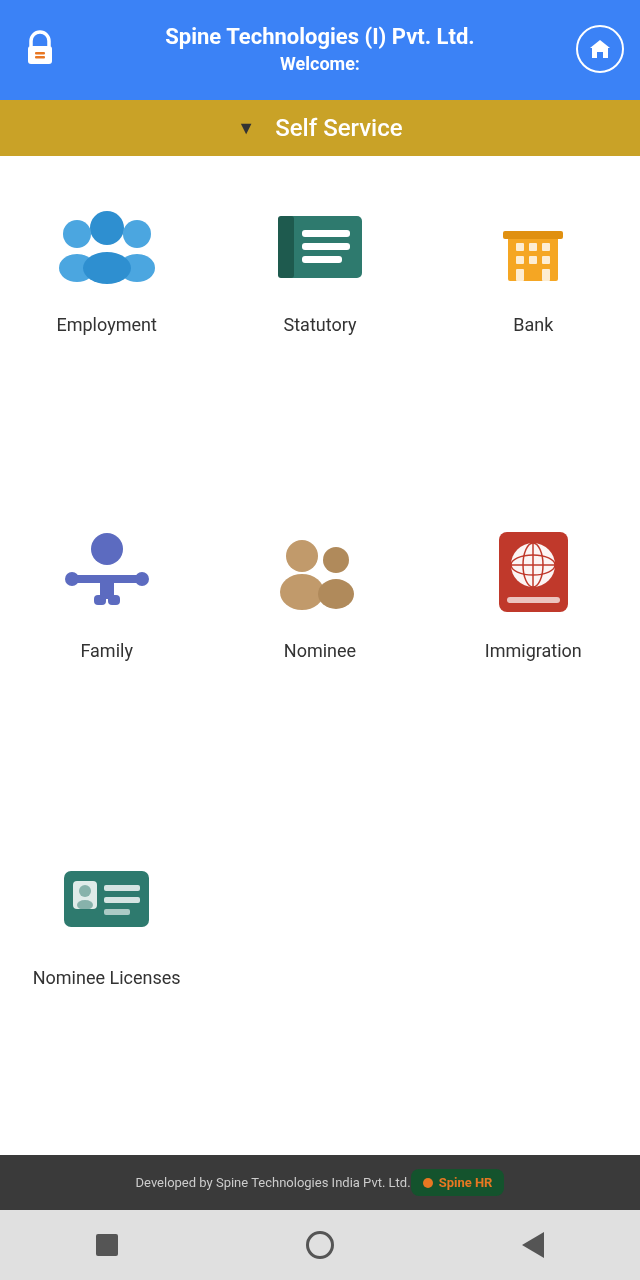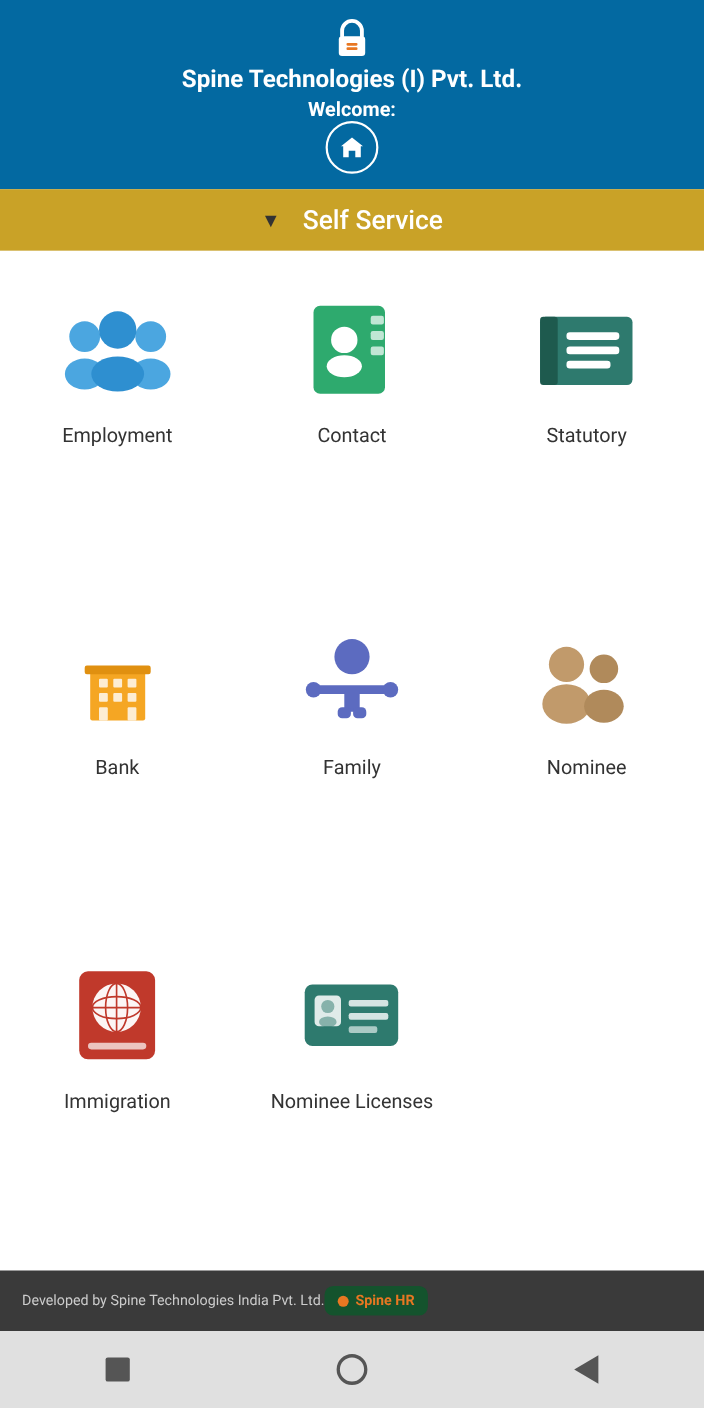--- a/index.html
+++ b/index.html
@@ -8,27 +8,26 @@
       width: 640px;
       min-height: 1280px;
       font-family: 'Roboto', Arial, sans-serif;
       background: #f5f5f5;
       display: flex;
       flex-direction: column;
     }
 
     
     .header {
-      background: #0369a1;
+      background: #3b82f6;
       padding: 12px 16px 14px 16px;
       display: flex;
       align-items: center;
       justify-content: center;
       min-height: 100px;
-      flex-direction: column;
     }
     .header-center {
       display: flex;
       flex-direction: column;
       align-items: center;
       flex: 1;
     }
     .header-title {
       color: #fff;
       font-size: 22px;
@@ -111,21 +110,21 @@
       color: #333;
       text-align: center;
     }
 
     
     .footer {
       background: #3a3a3a;
       padding: 14px 20px;
       display: flex;
       align-items: center;
-      justify-content: flex-start;
+      justify-content: center;
     }
     .footer-text {
       color: #ccc;
       font-size: 13px;
     }
     .spine-hr-badge {
       background: #14532d;
       border-radius: 8px;
       padding: 6px 12px;
       display: flex;
@@ -221,36 +220,20 @@
         <circle cx="80" cy="28" r="14" fill="#4BA6E0"></circle>
         <ellipse cx="80" cy="62" rx="18" ry="14" fill="#4BA6E0"></ellipse>
 
         <circle cx="50" cy="22" r="17" fill="#2E8FD0"></circle>
         <ellipse cx="50" cy="62" rx="24" ry="16" fill="#2E8FD0"></ellipse>
       </svg>
     </div>
     <span class="item-label">Employment</span>
   </div>
 
-  <div class="grid-item">
-    <div class="item-icon">
-      <svg width="90" height="90" viewBox="0 0 90 90">
-
-        <rect x="10" y="5" width="65" height="80" rx="6" fill="#2EAA6E"></rect>
-
-        <rect x="62" y="14" width="12" height="8" rx="2" fill="white" opacity="0.7"></rect>
-        <rect x="62" y="28" width="12" height="8" rx="2" fill="white" opacity="0.7"></rect>
-        <rect x="62" y="42" width="12" height="8" rx="2" fill="white" opacity="0.7"></rect>
-
-        <circle cx="38" cy="36" r="12" fill="white"></circle>
-        <ellipse cx="38" cy="60" rx="16" ry="10" fill="white"></ellipse>
-      </svg>
-    </div>
-    <span class="item-label">Contact</span>
-  </div>
 
 
   <div class="grid-item">
     <div class="item-icon">
       <svg width="100" height="80" viewBox="0 0 100 80">
 
         <rect x="8" y="10" width="84" height="62" rx="5" fill="#2E7A6E"></rect>
 
         <rect x="8" y="10" width="16" height="62" rx="3" fill="#1E5A4E"></rect>
 

